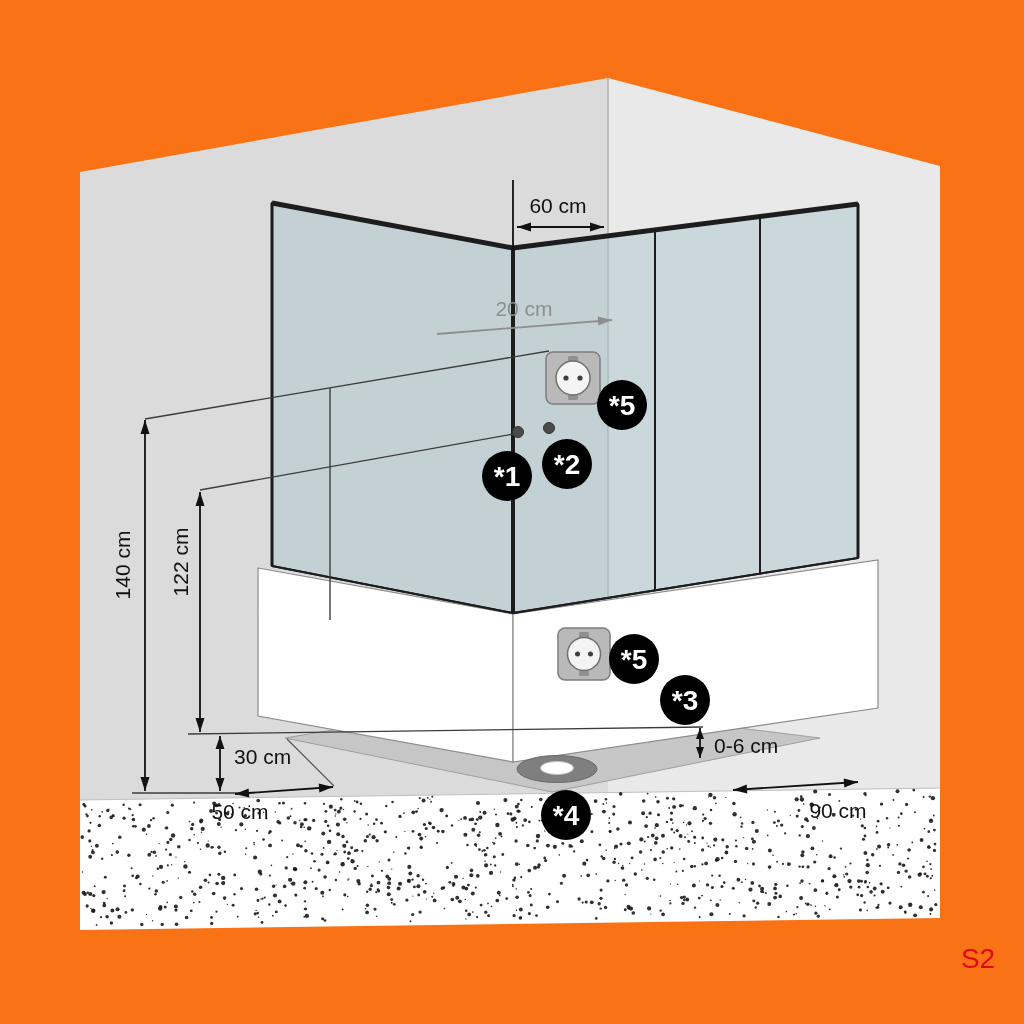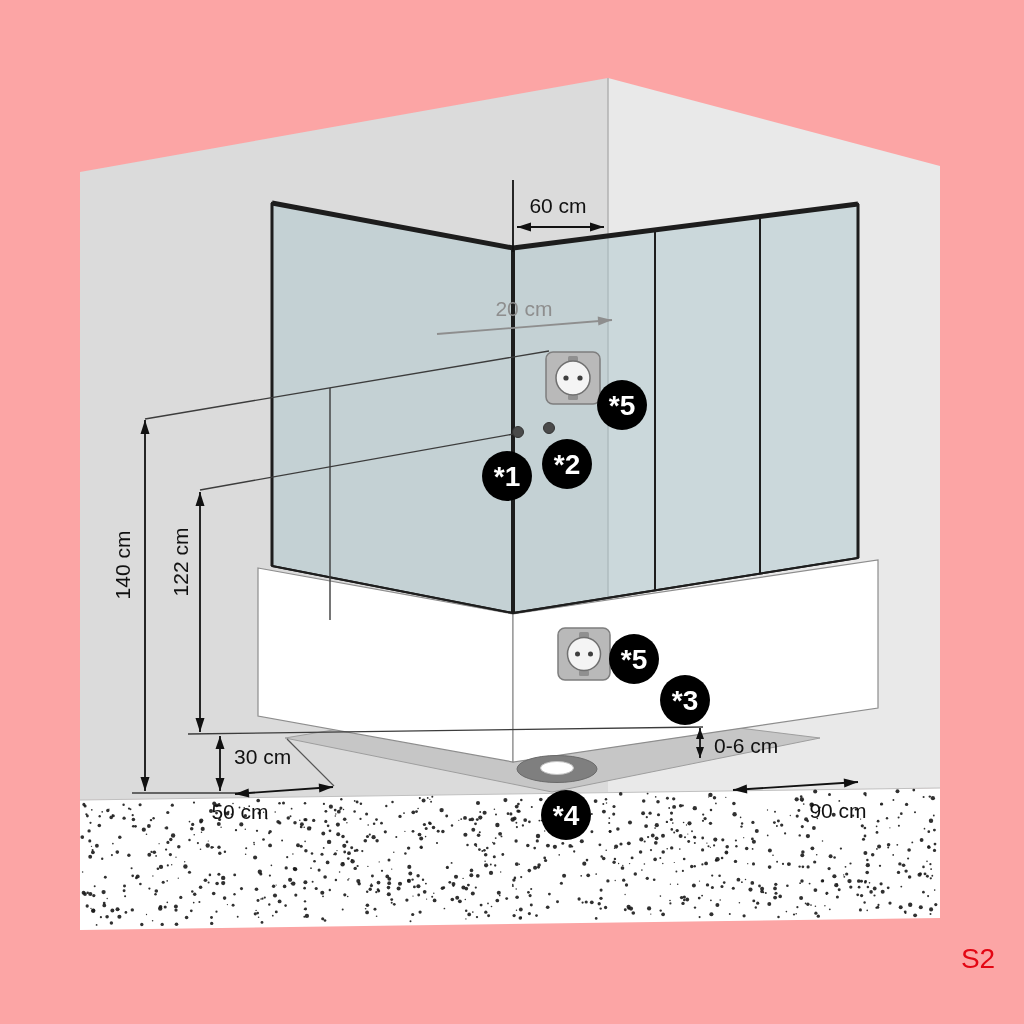--- a/index.html
+++ b/index.html
@@ -1,16 +1,16 @@
 <!DOCTYPE html>
 <html><head>
 <meta charset="utf-8">
 <style>
   html,body{margin:0;padding:0;background:#ffffff;}
-  #canvas{position:relative;width:1024px;height:1024px;background:#fca5a5;overflow:hidden;
+  #canvas{position:relative;width:1024px;height:1024px;background:#f97316;overflow:hidden;
           font-family:"Liberation Sans", sans-serif;}
   svg{display:block;}
   .dim-line{stroke:#111111;stroke-width:1.8;fill:none;}
   .dim-thin{stroke:#3c3c3c;stroke-width:1.4;fill:none;}
   .dim-ext{stroke:#555555;stroke-width:1.2;fill:none;}
   .arrow{fill:#111111;stroke:none;}
   .arrow-gray{fill:#8e8e8e;stroke:none;}
   .dim-label{font-family:"Liberation Sans", sans-serif;font-size:21px;fill:#111111;}
   .dim-label-gray{font-family:"Liberation Sans", sans-serif;font-size:21px;fill:#8e8e8e;}
   .marker-circle{fill:#000000;}

